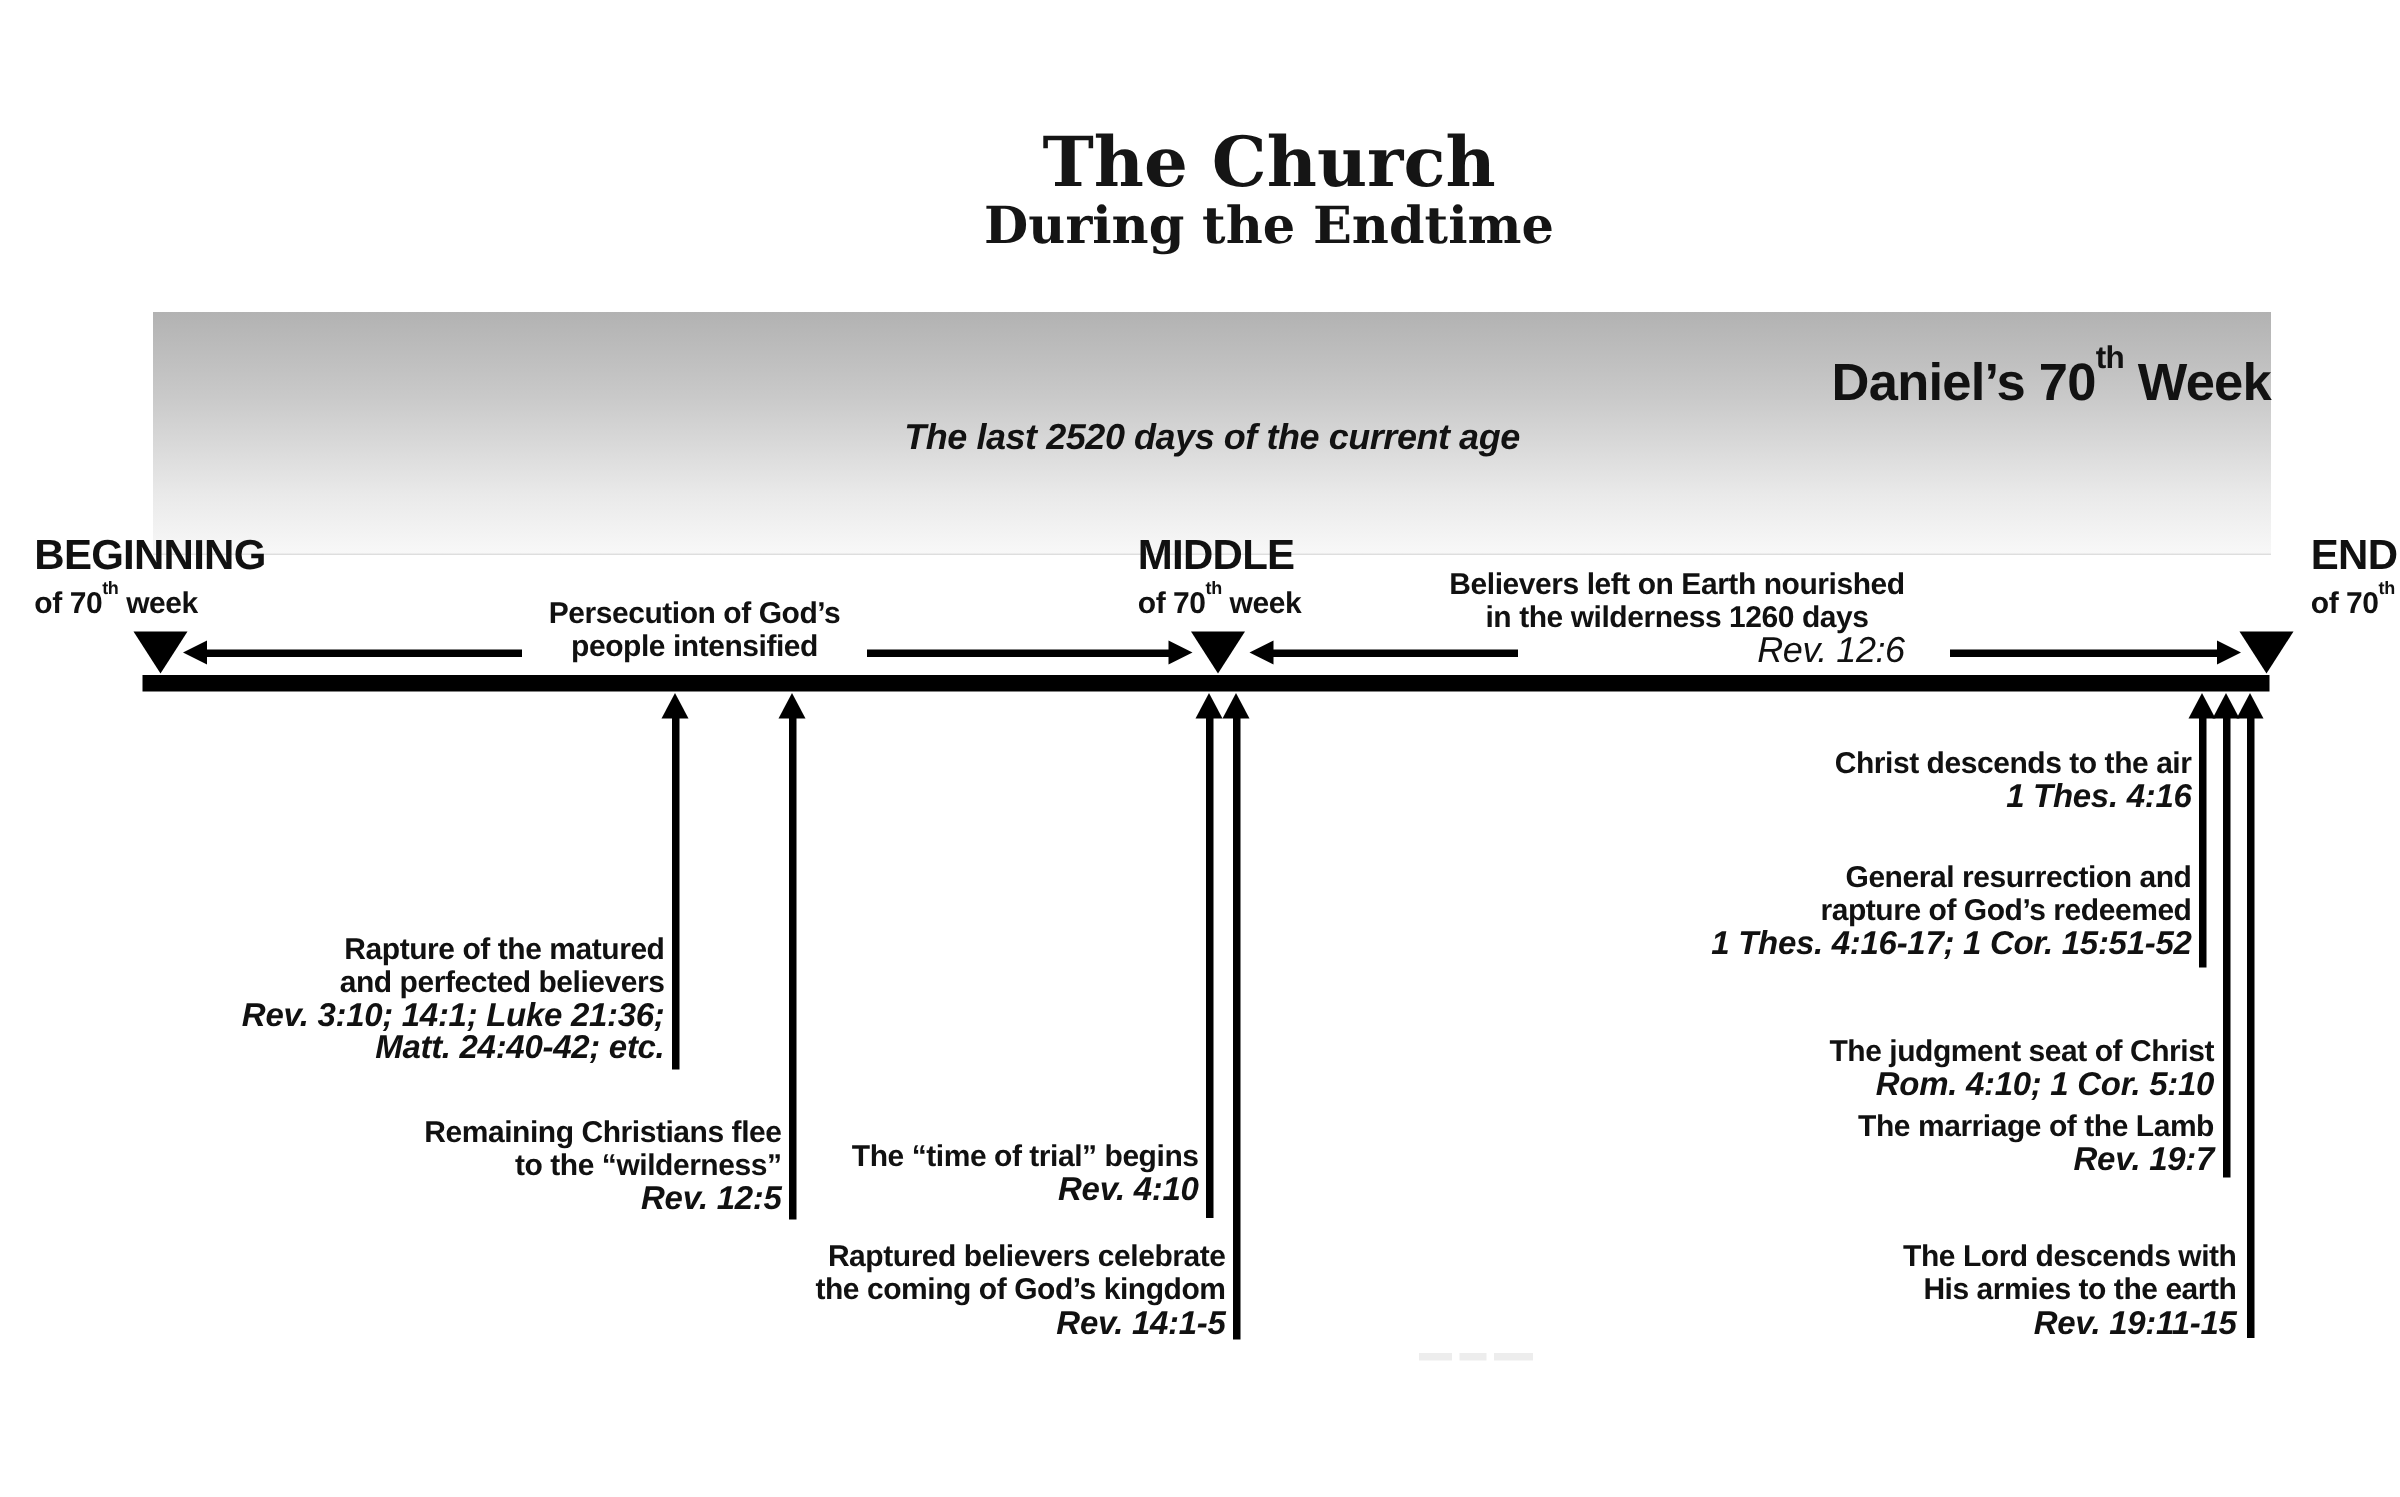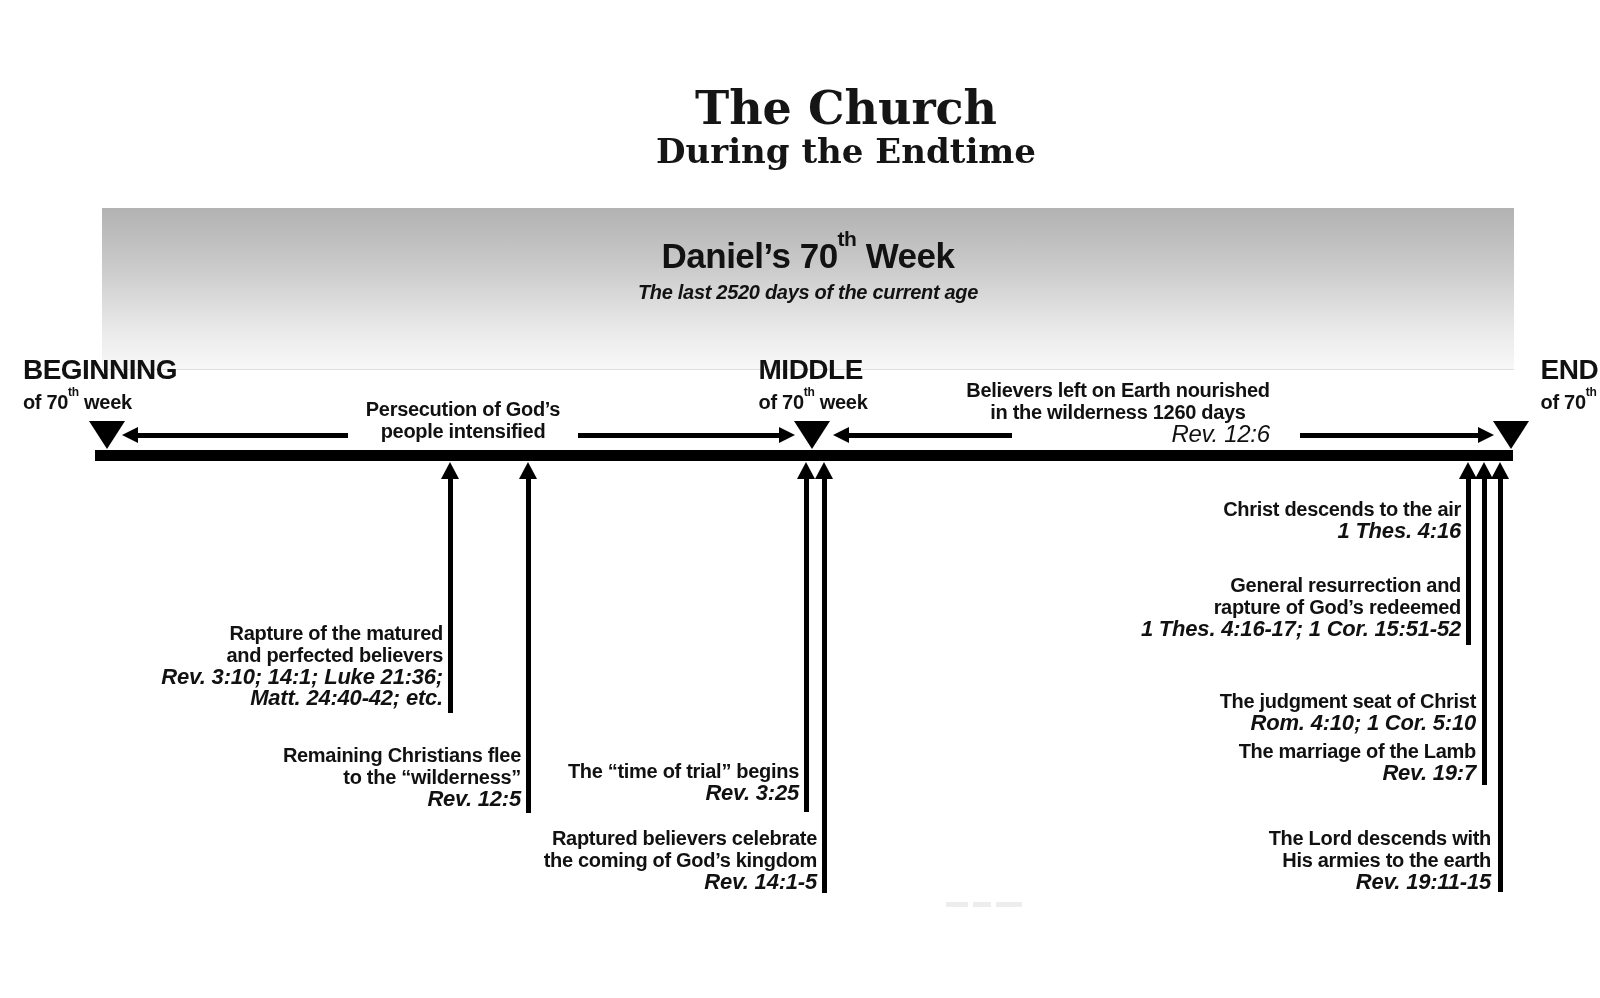--- a/index.html
+++ b/index.html
@@ -8,22 +8,22 @@
 
   
   .title{position:absolute;top:82px;left:846px;transform:translateX(-50%);text-align:center;white-space:nowrap;}
   .title-main{font-family:"DejaVu Serif","Liberation Serif",serif;font-weight:bold;font-size:46px;line-height:52px;color:#151515;}
   .title-sub{font-family:"DejaVu Serif","Liberation Serif",serif;font-weight:bold;font-size:34px;line-height:34px;color:#151515;}
 
   
   .banner{position:absolute;left:102px;top:208px;width:1412px;height:161px;
           background:linear-gradient(180deg,#b2b2b2 0%,#c9c9c9 35%,#e9e9e9 75%,#f8f8f8 100%);
           border-bottom:1px solid #dedede;text-align:center;}
-  .banner-heading{margin-top:19px;font-size:35px;line-height:42px;font-weight:bold;letter-spacing:-0.5px;color:#121212;}
-  .banner-subheading{margin-top:2px;font-size:20px;line-height:26px;font-weight:bold;font-style:italic;letter-spacing:-0.3px;color:#121212;}
+  .banner-heading{margin-top:19px;font-size:35px;line-height:42px;font-weight:bold;letter-spacing:-0.5px;color:#121212;text-align:right;}
+  .banner-subheading{margin-top:2px;font-size:24px;line-height:26px;font-weight:bold;font-style:italic;letter-spacing:-0.3px;color:#121212;}
   sup.sp{font-size:60%;position:relative;top:-0.45em;}
 
   
   .bar{position:absolute;left:95px;top:450px;width:1418px;height:11px;background:#000;}
   .tri{position:absolute;top:421px;width:0;height:0;
        border-left:18px solid transparent;border-right:18px solid transparent;border-top:28px solid #000;}
   .marker{position:absolute;top:355px;transform:translateX(-50%);text-align:left;white-space:nowrap;}
   .marker-big{font-size:28px;line-height:30px;font-weight:bold;letter-spacing:-0.5px;}
   .marker-small{font-size:20px;line-height:24px;font-weight:bold;letter-spacing:-0.3px;}
 
@@ -154,21 +154,21 @@
   </div>
 
   <div class="event" style="right:1079px;top:744px;">
     <div class="t">Remaining Christians flee</div>
     <div class="t">to the “wilderness”</div>
     <div class="r">Rev. 12:5</div>
   </div>
 
   <div class="event" style="right:801px;top:760px;">
     <div class="t">The “time of trial” begins</div>
-    <div class="r">Rev. 3:25</div>
+    <div class="r">Rev. 4:10</div>
   </div>
 
   <div class="event" style="right:783px;top:827px;">
     <div class="t">Raptured believers celebrate</div>
     <div class="t">the coming of God’s kingdom</div>
     <div class="r">Rev. 14:1-5</div>
   </div>
 
   <div class="event" style="right:139px;top:498px;">
     <div class="t">Christ descends to the air</div>

